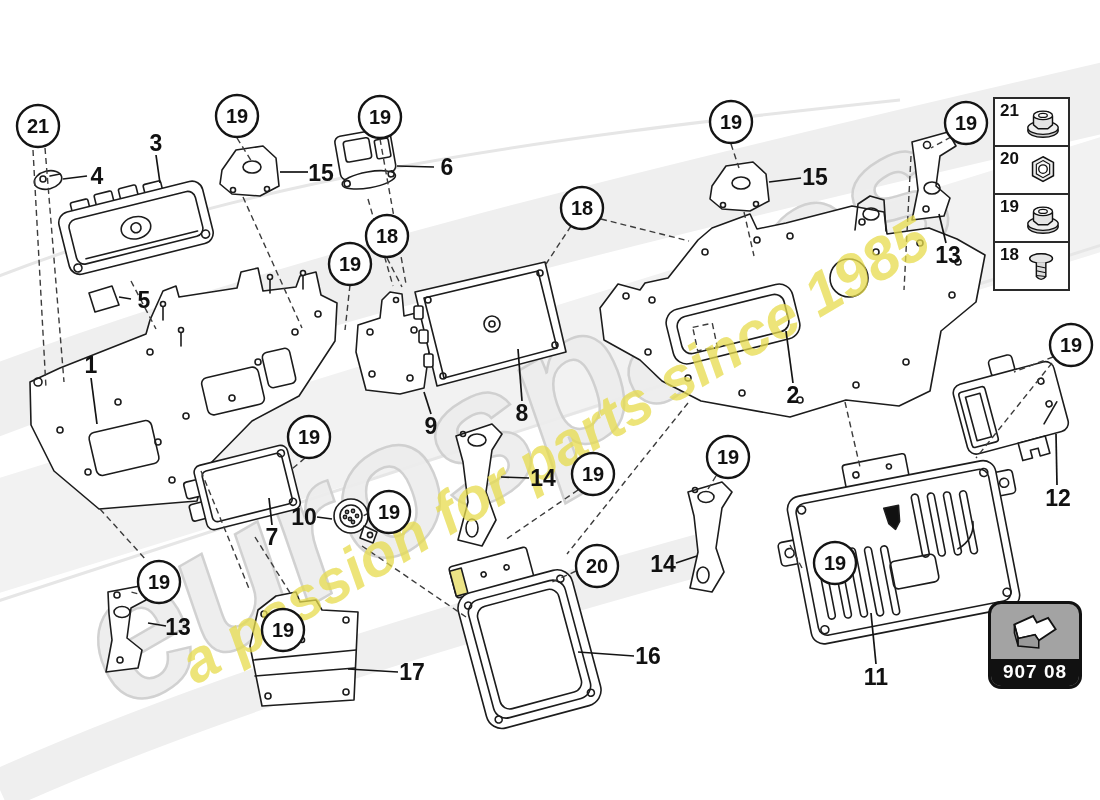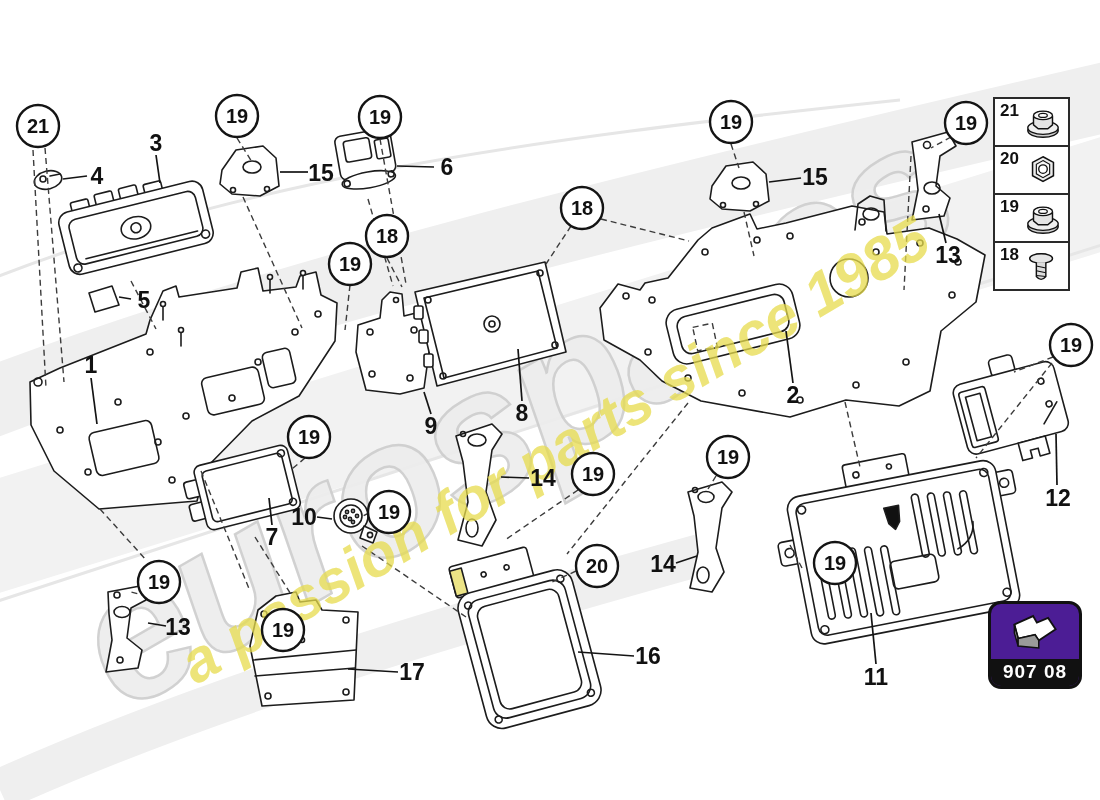--- a/index.html
+++ b/index.html
@@ -33,21 +33,21 @@
   
   .legend{position:absolute;left:993px;top:97px;width:77px;border:2px solid #2a2a2a;background:#fff;box-sizing:border-box;}
   .legend-row{height:46px;border-bottom:2px solid #2a2a2a;position:relative;background:#fff;}
   .legend-row:last-child{border-bottom:none;}
   .legend-num{position:absolute;left:5px;top:2px;font-weight:bold;font-size:17px;color:#111;}
   .legend-icon{position:absolute;right:3px;top:5px;width:44px;height:38px;}
   .legend-icon svg{width:100%;height:100%;}
 
   
   .badge{position:absolute;left:988px;top:601px;width:94px;height:88px;border:3px solid #111;
-         border-radius:13px;background:#4c1d95;box-sizing:border-box;overflow:hidden;}
+         border-radius:13px;background:#a3a3a3;box-sizing:border-box;overflow:hidden;}
   .badge-icon{height:55px;display:flex;align-items:center;justify-content:center;}
   .badge-code{position:absolute;left:0;right:0;bottom:0;height:27px;background:#111;color:#fff;
               font-weight:bold;font-size:19px;text-align:center;line-height:26px;letter-spacing:1px;}
 </style>
 </head>
 <body>
 
 <div class="stage">
 
 <svg id="diagram" width="1100" height="800" viewBox="0 0 1100 800">

